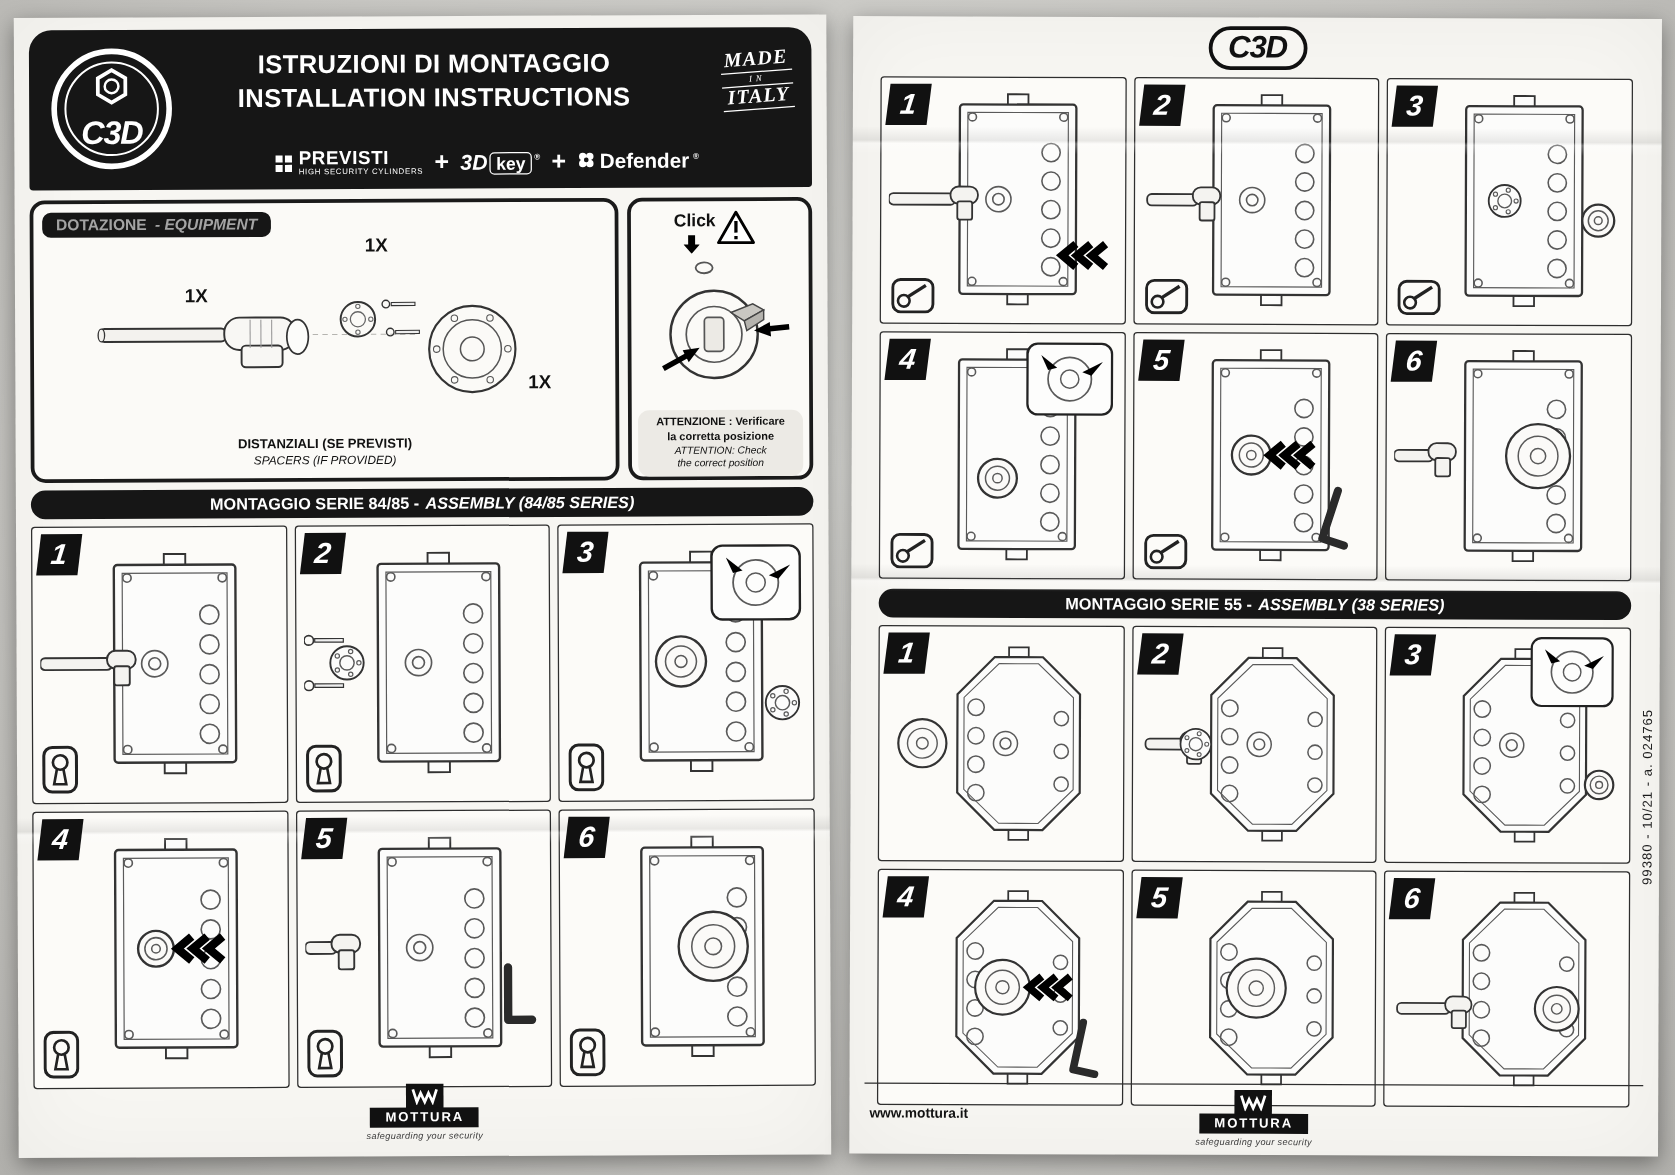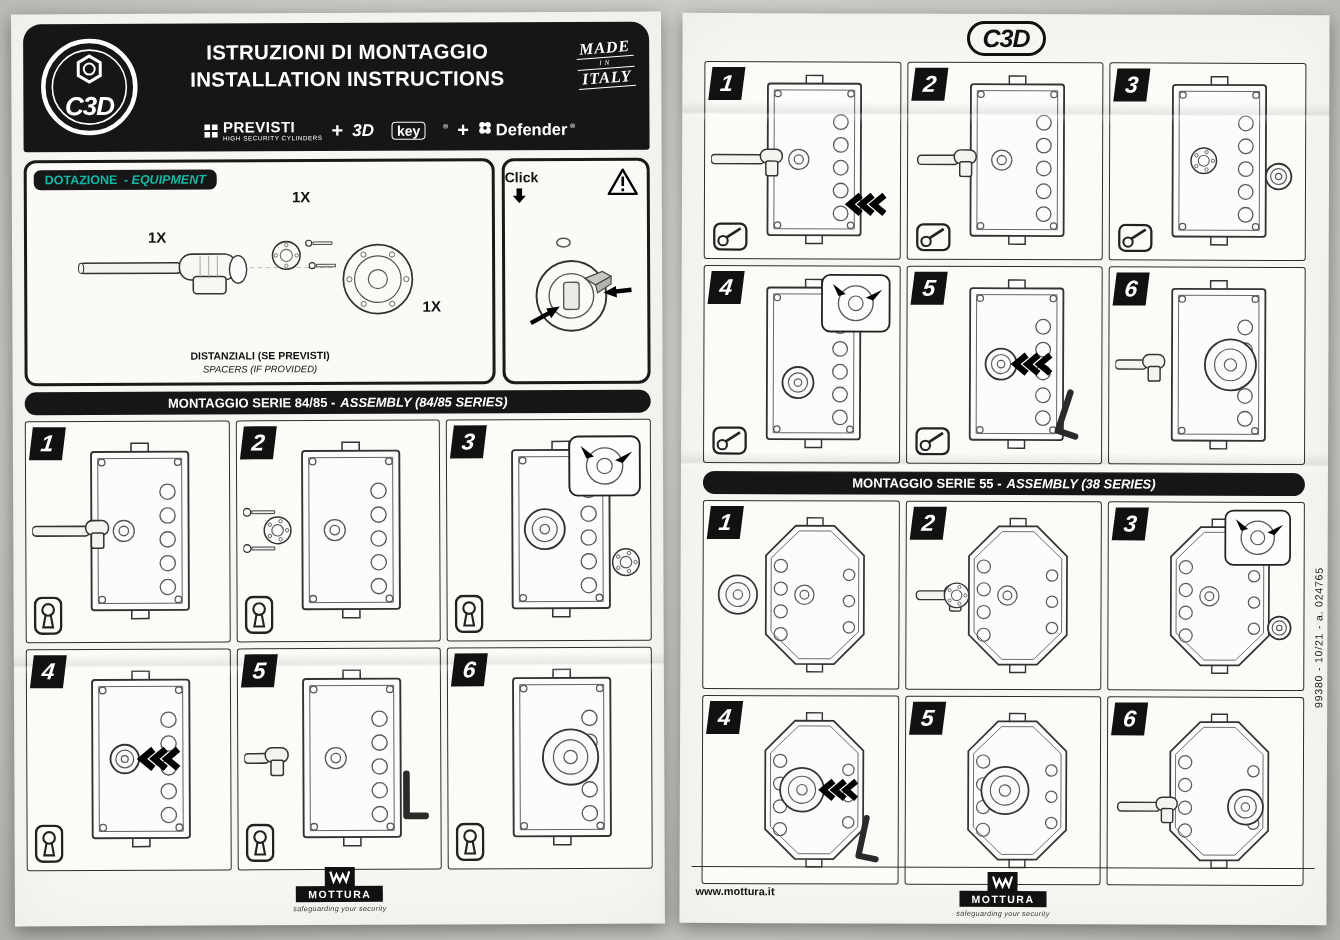--- a/index.html
+++ b/index.html
@@ -24,44 +24,44 @@
 .made .m0{font-size:7px;letter-spacing:3px;border-bottom:1.5px solid #fff;padding:1px 0}
 .made .m2{font-size:16px;font-weight:bold;letter-spacing:1px;border-bottom:1.5px solid #fff;padding:0 3px}
 .brandRow{position:absolute;left:118px;right:12px;bottom:9px;display:flex;align-items:center;justify-content:center;gap:9px}
 .champ{display:flex;align-items:center;gap:4px}
 .champ svg{width:15px;height:15px}
 .champTxt{text-align:left;line-height:1.05}
 .champTxt span{display:block}
 .champTxt .c1{font-size:15px;font-weight:bold;letter-spacing:.5px}
 .champTxt .c2{font-size:6.3px;letter-spacing:.55px}
 .plus{font-size:20px;font-weight:bold}
-.k3d{display:flex;align-items:center;gap:18px;font-weight:bold}
+.k3d{display:flex;align-items:center;gap:2px;font-weight:bold}
 .k3d .k1{font-size:17px;font-style:italic}
 .k3d .k2{font-size:14px;border:1.5px solid #fff;border-radius:4px;padding:0 4px}
 sup.reg{font-size:6.5px;align-self:flex-start;margin-top:2px}
 .defBrand{display:flex;align-items:flex-start;gap:3px;font-weight:bold;font-size:16.5px}
 .defBrand svg{width:15px;height:15px}
 
 
 .equipRow{position:absolute;left:12px;top:146px;width:626px;height:226px;display:flex;gap:7px}
 .equipBox{flex:1;border:3px solid #1a1a1a;border-radius:12px;position:relative;background:#fbfaf7}
-.equipTab{position:absolute;top:7px;left:7px;background:#161616;color:#14b8a6;border-radius:7px;padding:3px 11px;font-size:12.5px;z-index:2}
+.equipTab{position:absolute;top:7px;left:7px;background:#161616;color:#a3a3a3;border-radius:7px;padding:3px 11px;font-size:12.5px;z-index:2}
 .equipTab i{font-weight:bold;margin-left:3px}
 .equipArt{position:absolute;left:8px;top:38px;right:8px;bottom:44px}
 .equipArt svg{width:100%;height:100%}
 .qty{position:absolute;font-weight:bold;font-size:15px;z-index:2}
 #q1{left:26%;top:30%}
 #q2{left:57%;top:12%}
 #q3{left:85%;top:62%}
 .equipCap{position:absolute;left:0;right:0;bottom:7px;text-align:center;line-height:1.3}
 .equipCap span{display:block}
 .equipCap .e1{font-size:10.5px;font-weight:bold}
 .equipCap .e2{font-size:9.5px;font-style:italic}
 .clickBox{width:148px;border:3px solid #1a1a1a;border-radius:12px;position:relative;background:#fbfaf7;display:flex;flex-direction:column}
-.clickHead{display:flex;justify-content:space-between;align-items:flex-start;padding:7px 8px 0 0}
+.clickHead{display:flex;justify-content:center;align-items:flex-start;padding:7px 8px 0 0}
 .clickLbl{font-weight:bold;font-size:14px}
 .dArrow{display:block;width:13px;height:15px;margin:2px 0 0 8px}
 .warnTriW{width:32px;height:28px}
 .clickArt{flex:1;margin:0 8px}
 .clickArt svg{width:100%;height:100%}
 .warnTxt{background:#eceae5;border-radius:9px;margin:4px 5px 7px;padding:4px 2px;text-align:center;line-height:1.32}
 .warnTxt span{display:block}
 .warnTxt .w1{font-size:8.8px;font-weight:bold}
 .warnTxt .w2{font-size:8.2px;font-style:italic}
 
@@ -220,20 +220,26 @@
       <circle cx="60" cy="64" r="36" fill="#fbfaf7" stroke="#333" stroke-width="2"></circle>
       <circle cx="60" cy="64" r="23" fill="none" stroke="#555" stroke-width="1.4"></circle>
       <rect x="52" y="50" width="16" height="28" rx="3" fill="#eceae5" stroke="#555" stroke-width="1.4"></rect>
       <path d="M74 46 l18 -7 l9 5 l-16 9 z" fill="#c9c7c2" stroke="#444" stroke-width="1.2"></path>
       <path d="M85 53 l16 -9 v8 l-14 9 z" fill="#b5b3ae" stroke="#444" stroke-width="1.2"></path>
       <line x1="18" y1="92" x2="40" y2="80" stroke="#000" stroke-width="4.5"></line>
       <polygon points="48,75 34,77 39,87" fill="#000"></polygon>
       <line x1="122" y1="58" x2="102" y2="60" stroke="#000" stroke-width="4.5"></line>
       <polygon points="93,61 106,54 107,66" fill="#000"></polygon>
       </svg></div>
+      <div class="warnTxt">
+        <span class="w1">ATTENZIONE : Verificare</span>
+        <span class="w1">la corretta posizione</span>
+        <span class="w2">ATTENTION: Check</span>
+        <span class="w2">the correct position</span>
+      </div>
     </div>
   </div>
 
   <div class="seriesBar" id="barL">
     <b>MONTAGGIO SERIE 84/85 -</b>
     <i>ASSEMBLY (84/85 SERIES)</i>
   </div>
 
   <div class="grid" id="gridL">
     <div class="cell">

